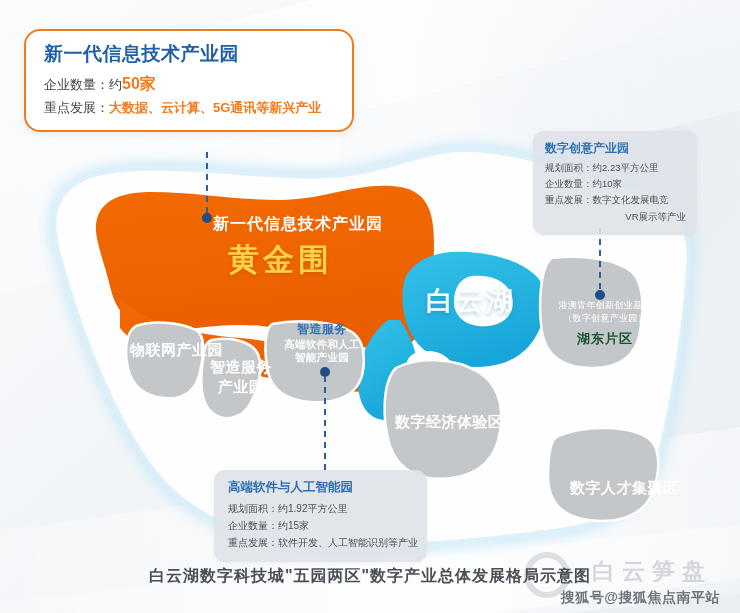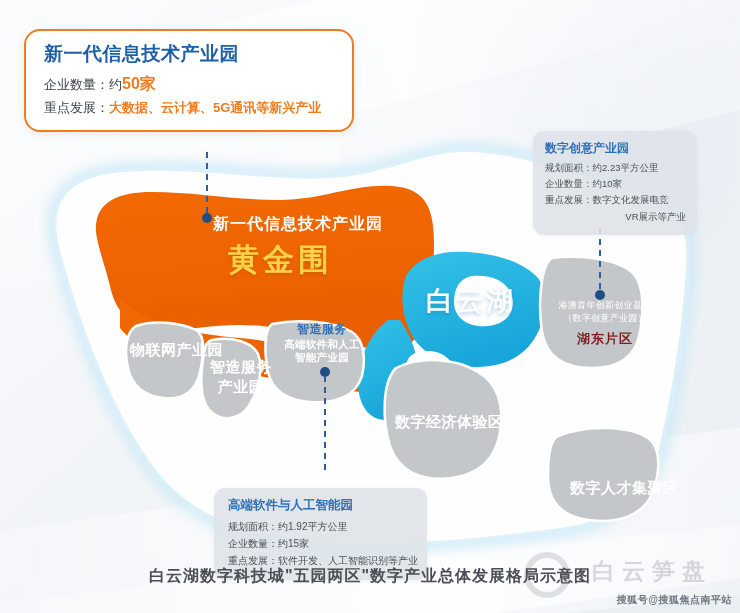--- a/index.html
+++ b/index.html
@@ -44,21 +44,21 @@
 
   .card-grey{
     background:rgba(222,227,232,.88);border-radius:11px;
     box-shadow:0 1px 4px rgba(140,150,160,.10);
   }
   .card-grey .c-title{font-size:12px;font-weight:bold;color:#2E6FB5;line-height:1.4;margin-bottom:3px;}
   .card-grey .row{font-size:9.5px;color:#4a4f55;line-height:1.72;white-space:nowrap;}
   .card-grey .ind{padding-left:48px;text-align:right;}
 
   .card-ci{left:518px;top:131px;width:164px;padding:9px 11px 10px 12px;margin-left:15px;}
-  .card-hs{left:214px;top:488px;width:213px;padding:9px 4px 11px 14px;}
+  .card-hs{left:214px;top:470px;width:213px;padding:9px 4px 11px 14px;}
   .card-hs .c-title{font-size:12.5px;}
   .card-hs .row{font-size:10px;}
 
   
   .lbl{position:absolute;white-space:nowrap;}
 
   .lbl-newgen{
     left:213px;top:214px;font-size:16px;font-weight:bold;color:#ffffff;letter-spacing:1px;
   }
   .lbl-hjw{
@@ -75,39 +75,39 @@
   .lbl-zz{left:203px;top:357px;width:76px;}
   .lbl-de{left:395px;top:412px;width:92px;}
   .lbl-dt{left:570px;top:478px;width:92px;}
 
   .lbl-tg{left:276px;top:322px;width:92px;text-align:center;}
   .lbl-tg .t1{font-size:12px;font-weight:bold;color:#2E6FB5;letter-spacing:.5px;line-height:1.3;}
   .lbl-tg .t2{font-size:10.5px;font-weight:bold;color:#ffffff;line-height:1.3;letter-spacing:.3px;}
 
   .lbl-hd{left:537px;top:299px;width:136px;text-align:center;}
   .lbl-hd .t1{font-size:9px;color:#ffffff;line-height:1.42;letter-spacing:.3px;}
-  .lbl-hd .t2{font-size:13px;font-weight:bold;color:#7f1d1d;letter-spacing:1px;margin-top:5px;}
+  .lbl-hd .t2{font-size:13px;font-weight:bold;color:#14532d;letter-spacing:1px;margin-top:5px;}
 
   
   .bottom-title{
     position:absolute;left:0;right:0;top:566px;text-align:center;
     font-size:16px;font-weight:bold;color:#4a4f55;letter-spacing:1px;
   }
   .wm-big{
     position:absolute;left:462px;top:549px;width:250px;height:44px;
     font-size:23px;letter-spacing:7px;color:rgba(150,158,166,.38);
     font-weight:bold;text-align:right;line-height:44px;pointer-events:none;
   }
   .wm-ring{
     position:absolute;left:524px;top:552px;width:34px;height:34px;border-radius:50%;
     border:6px solid rgba(150,158,166,.30);
   }
   .wm-sohu{
-    position:absolute;right:8px;bottom:6px;
-    font-size:10px;font-weight:bold;color:#6f767e;letter-spacing:.5px;
+    position:absolute;right:20px;bottom:6px;
+    font-size:14px;font-weight:bold;color:#6f767e;letter-spacing:.5px;
   }
 </style>
 </head>
 <body>
 
 <div class="stage">
 
   <div class="bg-base"></div>
   <div class="bg-grad-r"></div>
   <div class="bg-sheen">

